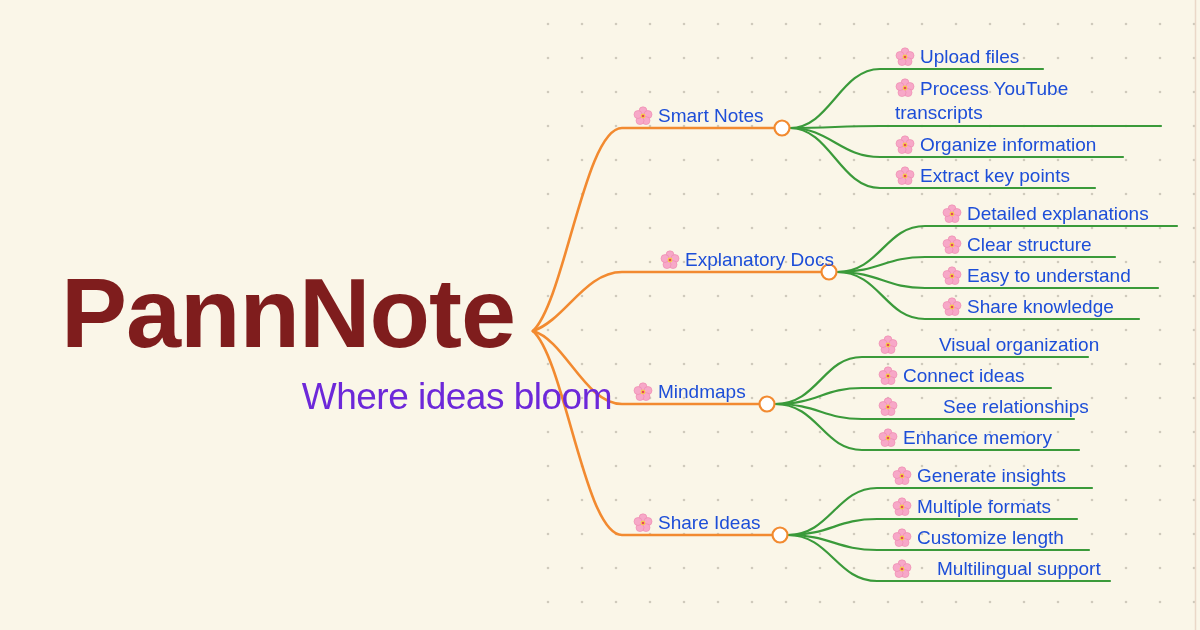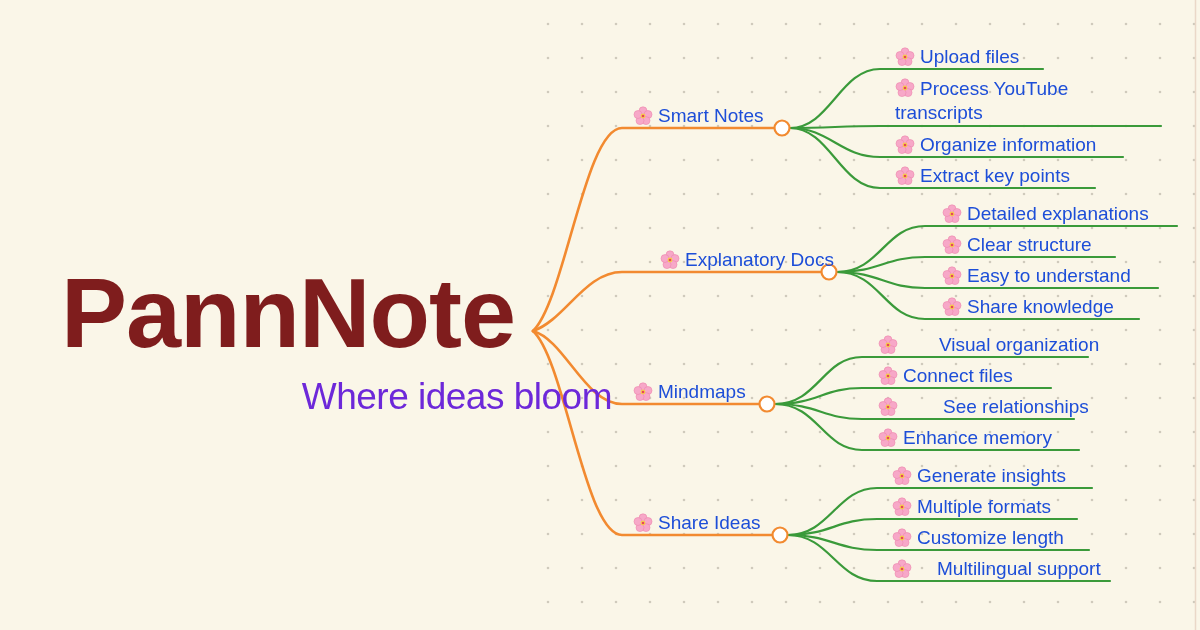--- a/index.html
+++ b/index.html
@@ -272,21 +272,21 @@
       <g fill="#f7a8c8" stroke="#ec86ad" stroke-width="0.6">
         <circle cx="10" cy="4.8" r="4"></circle>
         <circle cx="15" cy="8.5" r="4"></circle>
         <circle cx="13" cy="14.6" r="4"></circle>
         <circle cx="7" cy="14.6" r="4"></circle>
         <circle cx="5" cy="8.5" r="4"></circle>
       </g>
       <circle cx="10" cy="10" r="2.4" fill="#f6d04d"></circle>
       <circle cx="10" cy="10" r="1.3" fill="#e8455a"></circle>
     </svg>
-  <span>Connect files</span>
+  <span>Connect ideas</span>
 </div>
 <div class="label" style="left:878px; top:395px;gap:40px;">
   <svg class="flower" viewBox="0 0 20 20">
       <g fill="#f7a8c8" stroke="#ec86ad" stroke-width="0.6">
         <circle cx="10" cy="4.8" r="4"></circle>
         <circle cx="15" cy="8.5" r="4"></circle>
         <circle cx="13" cy="14.6" r="4"></circle>
         <circle cx="7" cy="14.6" r="4"></circle>
         <circle cx="5" cy="8.5" r="4"></circle>
       </g>

